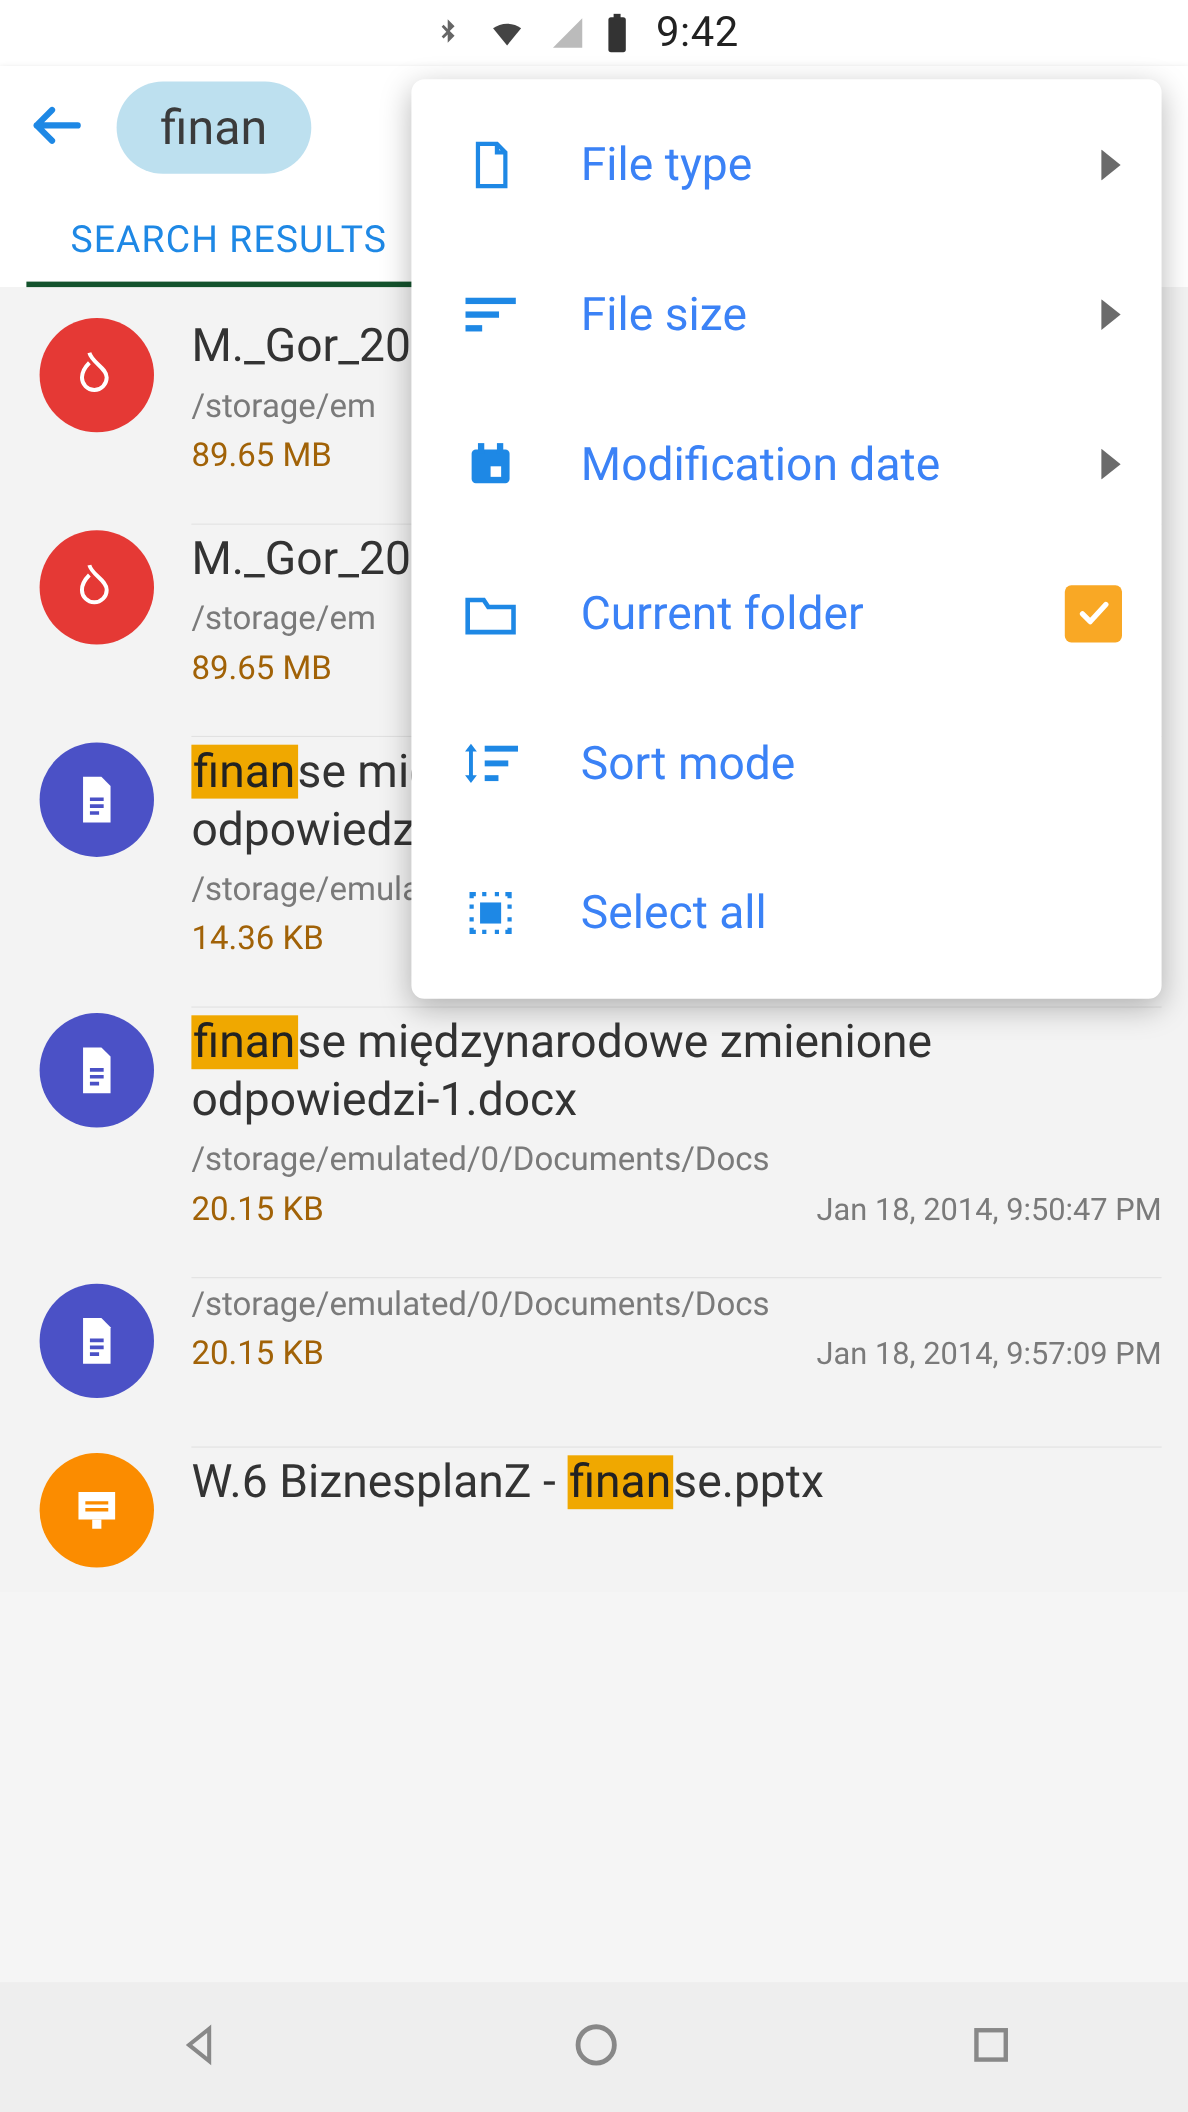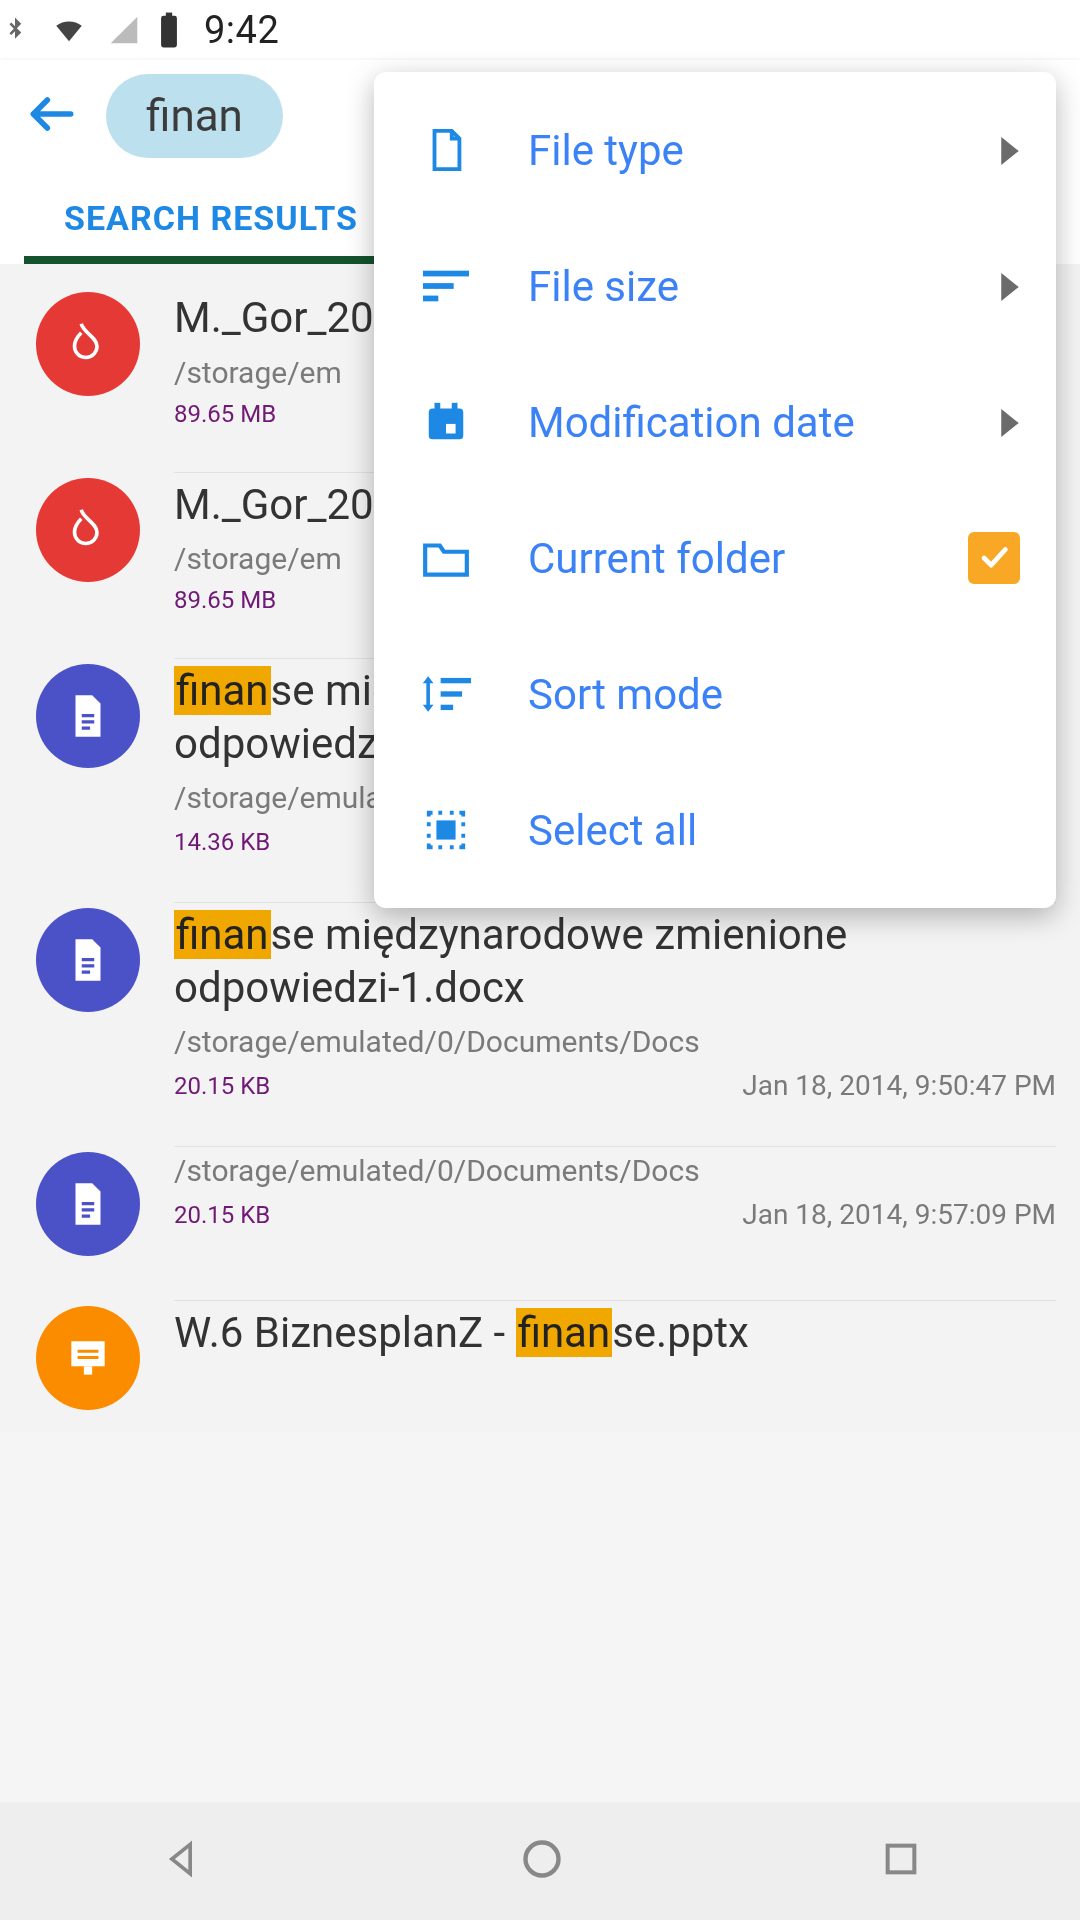--- a/index.html
+++ b/index.html
@@ -1,45 +1,45 @@
 <!DOCTYPE html>
 <html><head>
 <meta charset="utf-8">
 <style>
   * { box-sizing: border-box; margin: 0; padding: 0; }
   html, body { width: 1080px; height: 1920px; font-family: Roboto, "Helvetica Neue", Arial, sans-serif; background: #f5f5f5; overflow: hidden; }
   .screen { width: 1080px; height: 1920px; position: relative; background: #f5f5f5; }
 
   
-  .status-bar { height: 60px; width: 100%; background: #ffffff; display: flex; justify-content: flex-start; align-items: center; padding: 0 16px 0 0; gap: 18px; }
+  .status-bar { height: 60px; width: 100%; background: #ffffff; display: flex; justify-content: center; align-items: center; padding: 0 16px 0 0; gap: 18px; }
   .status-bar .ico { color: #555; display: inline-flex; align-items: center; justify-content: center; }
   .status-time { font-size: 38px; color: #222; margin-left: 6px; letter-spacing: 0.5px; }
 
   
   .search-header { background: #ffffff; padding: 14px 24px 0 24px; box-shadow: 0 2px 6px rgba(0,0,0,0.15); }
   .search-row { display: flex; align-items: center; gap: 26px; }
   .back-arrow { color: #1e88e5; }
   .search-pill { background: #bde0ef; border-radius: 44px; padding: 16px 40px; font-size: 44px; color: #3b3b3b; }
   .tab-row { display: flex; padding-top: 34px; }
-  .tab { font-size: 34px; font-weight: 700; letter-spacing: 1px; color: #1e88e5; padding: 6px 40px 18px 40px; border-bottom: 8px solid #14532d; }
+  .tab { font-size: 34px; font-weight: 400; letter-spacing: 1px; color: #1e88e5; padding: 6px 40px 18px 40px; border-bottom: 5px solid #14532d; }
 
   
   .results { background: #f3f3f3; }
   .file-row { display: flex; padding: 22px 24px 22px 36px; background: #f3f3f3; }
   .file-row + .file-row .file-body { border-top: 1px solid #e1e1e1; }
   .file-icon { width: 104px; height: 104px; border-radius: 52px; flex: 0 0 104px; margin-right: 34px; display: flex; align-items: center; justify-content: center; margin-top: 6px; }
   .file-icon.pdf { background: #e53935; }
   .file-icon.doc { background: #4b51c6; }
   .file-icon.ppt { background: #fb8c00; }
   .file-body { flex: 1; display: flex; flex-direction: column; gap: 10px; padding-top: 6px; min-width: 0; }
   .file-name { font-size: 42px; color: #333; line-height: 1.25; word-wrap: break-word; }
   .file-name .hl { background: #f0a800; color: #222; padding: 0 2px; }
   .file-path { font-size: 30px; color: #7a7a7a; }
   .file-meta { display: flex; justify-content: space-between; align-items: center; }
-  .file-size { font-size: 24px; color: #701a75; }
+  .file-size { font-size: 30px; color: #a16207; }
   .file-date { font-size: 28px; color: #7a7a7a; margin-left: 46px; }
 
   
   .popup { position: absolute; top: 72px; left: 374px; width: 682px; background: #fff; border-radius: 12px; box-shadow: 0 8px 28px rgba(0,0,0,0.28); padding: 10px 0; z-index: 50; }
   .popup-item { display: flex; align-items: center; height: 136px; padding: 0 40px 0 40px; font-size: 42px; color: #3b82f6; position: relative; }
   .popup-item .m-icon { width: 64px; display: flex; justify-content: center; margin-right: 50px; color: #1e88e5; }
   .popup-item .chev { position: absolute; right: 36px; color: #6b6b6b; }
   .popup-item .chk { position: absolute; right: 36px; width: 52px; height: 52px; background: #f9a825; border-radius: 6px; display: flex; align-items: center; justify-content: center; color: #fff; }
 
   

